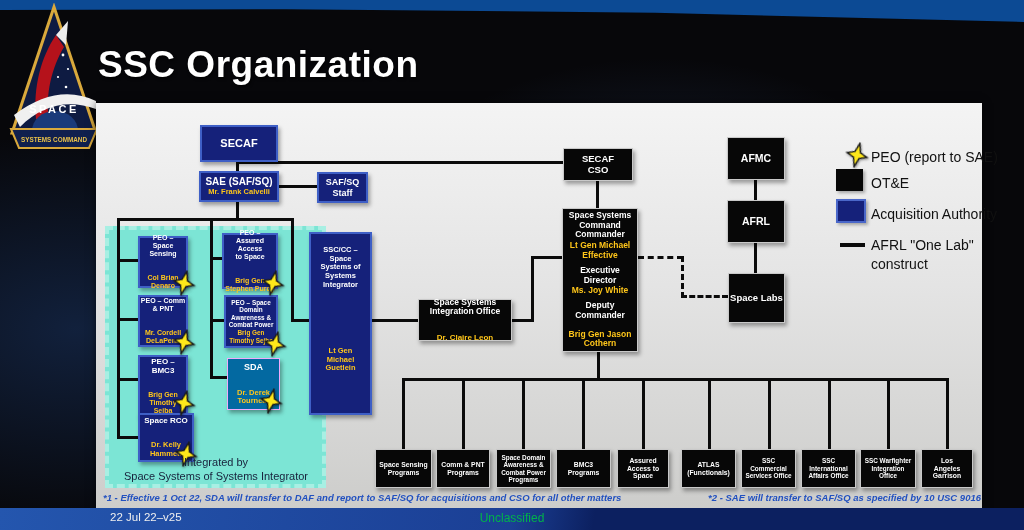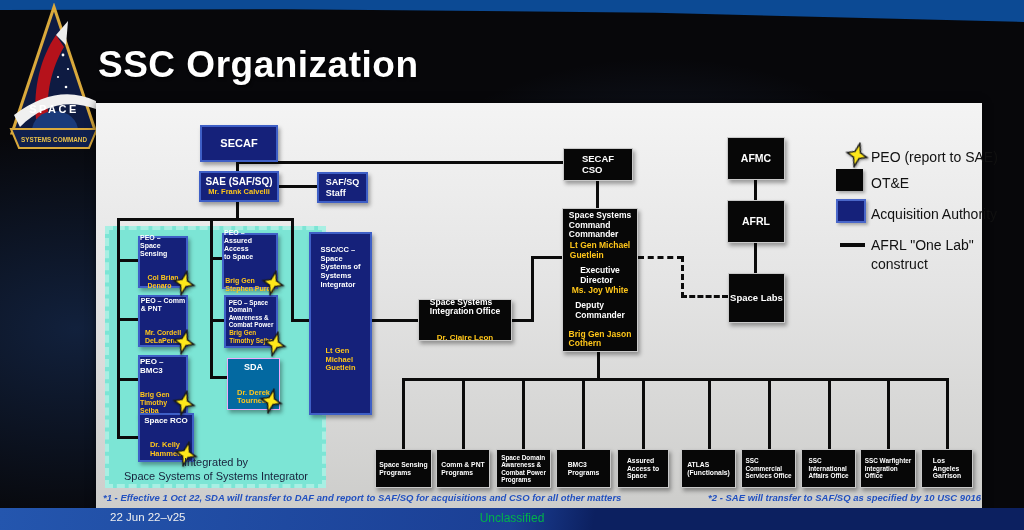--- a/index.html
+++ b/index.html
@@ -12,21 +12,21 @@
   .topbar{position:absolute;left:0;top:0;width:1024px;height:22px;background:#0C4A94;
           clip-path:polygon(0 0,100% 0,100% 100%,64% 58%,28% 42%,0 46%)}
   .title{position:absolute;left:98px;top:44px;font-size:37px;font-weight:bold;color:#fff;
          letter-spacing:.5px;text-shadow:1px 2px 3px rgba(0,0,0,.7)}
   .panel{position:absolute;left:96px;top:103px;width:886px;height:405px;
          background:linear-gradient(180deg,#f4f4f4 0%,#e4e4e4 45%,#cdcdcb 100%);
          box-shadow:0 0 8px rgba(0,0,0,.6)}
   .teal{position:absolute;left:105px;top:226px;width:221px;height:262px;background:#7CE5D5;
         border:4px dashed #A8EFE3}
   .box{position:absolute;display:flex;flex-direction:column;align-items:center;justify-content:center;
-       line-height:1.15;box-shadow:2px 3px 4px rgba(0,0,0,.35)}
+       text-align:center;line-height:1.15;box-shadow:2px 3px 4px rgba(0,0,0,.35)}
   .navy{background:#15217A;border:2px solid #3E5FC6;color:#fff}
   .black{background:#070707;border:1px solid #c9c9c9;color:#fff}
   .sdabox{background:#0369a1;border:1px solid #f0abfc;color:#fff}
   .t{white-space:pre-line;font-weight:bold}
   .n{white-space:pre-line;font-weight:bold;color:#FFC61A;margin-top:16px}
   .topalign{justify-content:flex-start;padding-top:12px}
   .fz64{font-size:6.4px}.fz68{font-size:6.8px}.fz7{font-size:7px}.fz75{font-size:7.5px}
   .fz8{font-size:8px}.fz85{font-size:8.5px}.fz9{font-size:9px}.fz95{font-size:9.5px}
   .fz10{font-size:10px}.fz105{font-size:10.5px}.fz11{font-size:11px}
   .lh{position:absolute;border-top:3px solid #0b0b0b}
@@ -136,21 +136,21 @@
   <div class="box black fz95" style="left:563px;top:148px;width:70px;height:33px">
     <div class="t">SECAF
 CSO</div>
   </div>
 
   <div class="box black fz85" style="left:562px;top:208px;width:76px;height:144px">
     <div class="t">Space Systems
 Command
 Commander</div>
     <div class="n" style="margin-top:1px">Lt Gen Michael
-Guetlein</div>
+Effective</div>
     <div class="t" style="margin-top:5px">Executive
 Director</div>
     <div class="n" style="margin-top:1px">Ms. Joy White</div>
     <div class="t" style="margin-top:5px">Deputy
 Commander</div>
     <div class="n" style="margin-top:9px">Brig Gen Jason
 Cothern</div>
   </div>
 
   <div class="box black fz105" style="left:727px;top:137px;width:58px;height:43px">
@@ -310,16 +310,16 @@
   <div class="swatch-line"></div>
   <div class="legend-text pl" style="left:871px;top:236px;line-height:1.35">AFRL "One Lab"
 construct</div>
 
   <div class="footnotes">
     <span>*1 - Effective 1 Oct 22, SDA will transfer to DAF and report to SAF/SQ for acquisitions and CSO for all other matters</span>
     <span>*2 - SAE will transfer to SAF/SQ as specified by 10 USC 9016</span>
   </div>
 
   <div class="footerbar"></div>
-  <div class="date">22 Jun 22–v25</div>
+  <div class="date">22 Jul 22–v25</div>
   <div class="classif">Unclassified</div>
 
 </div>
 
 </body></html>

